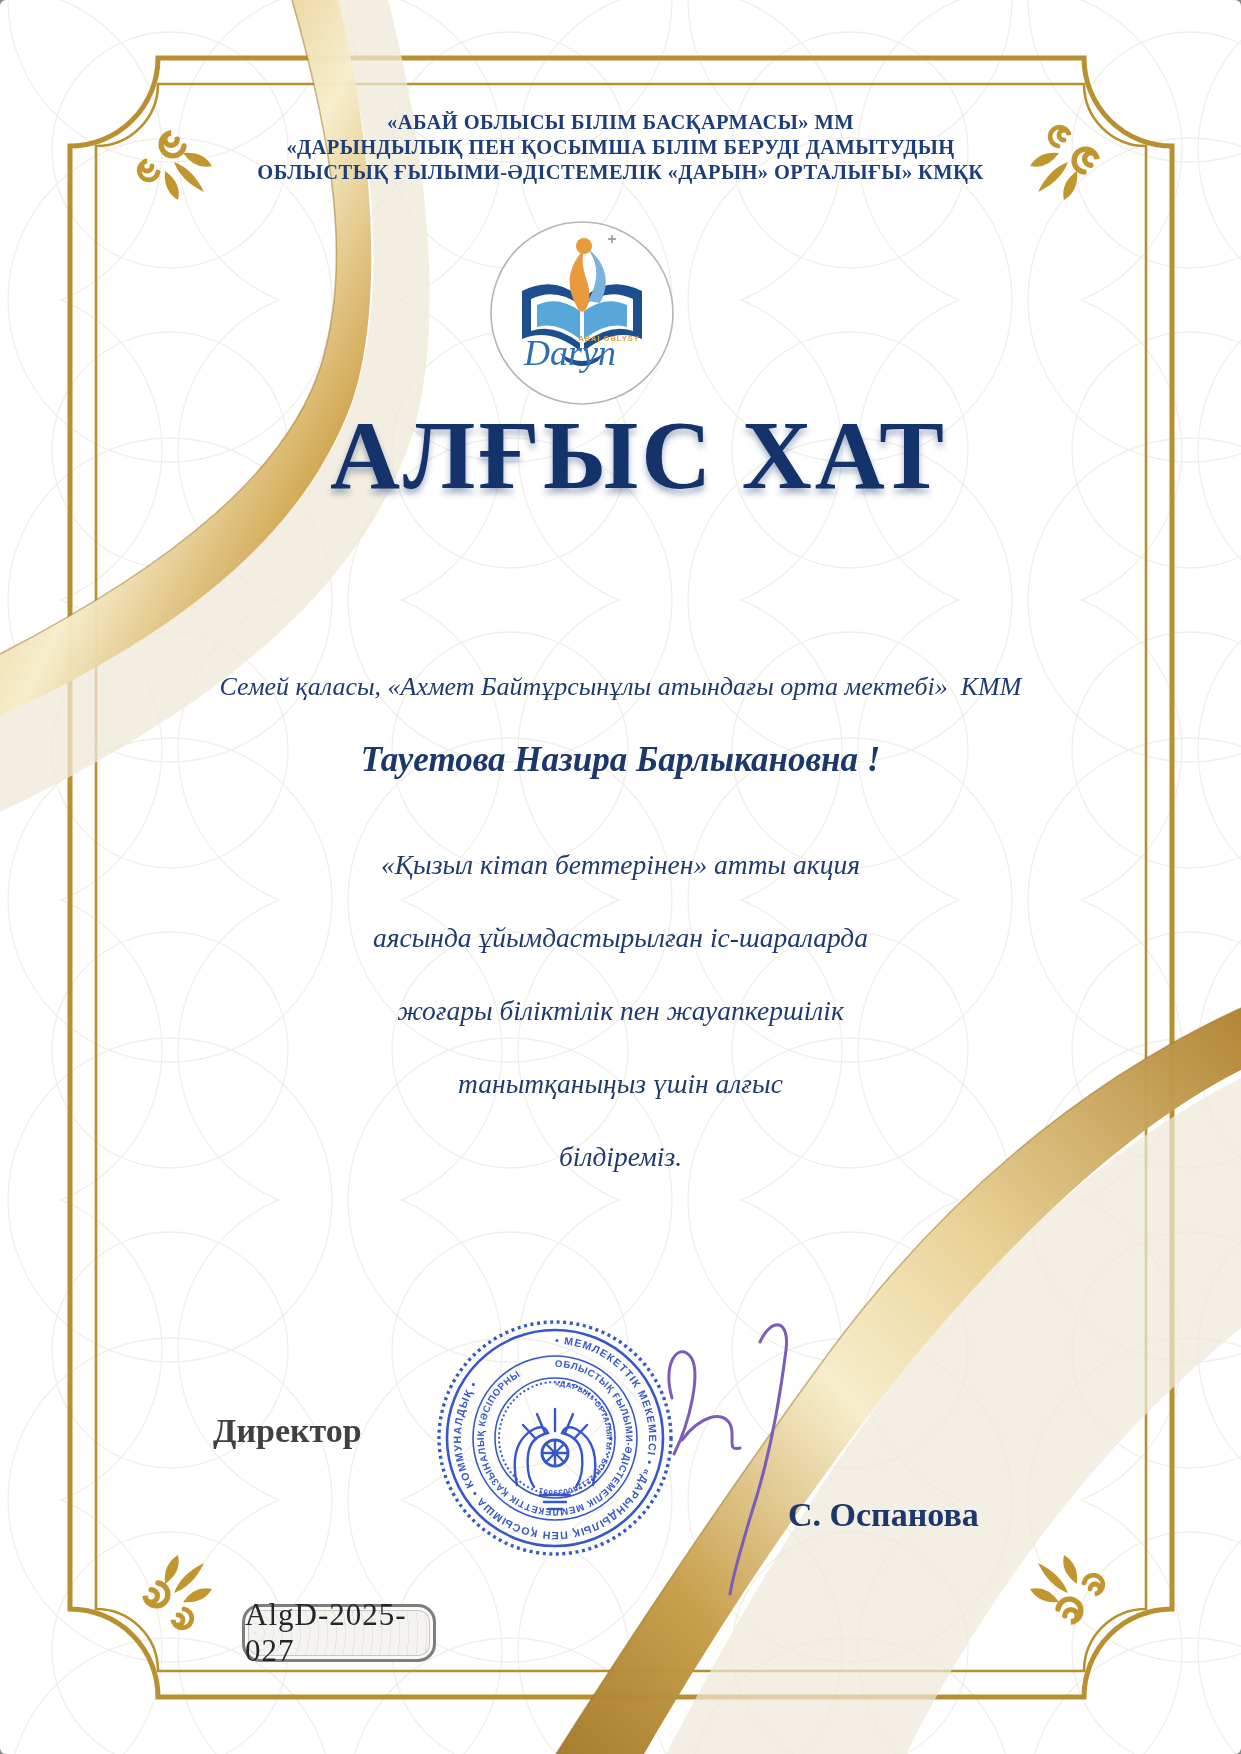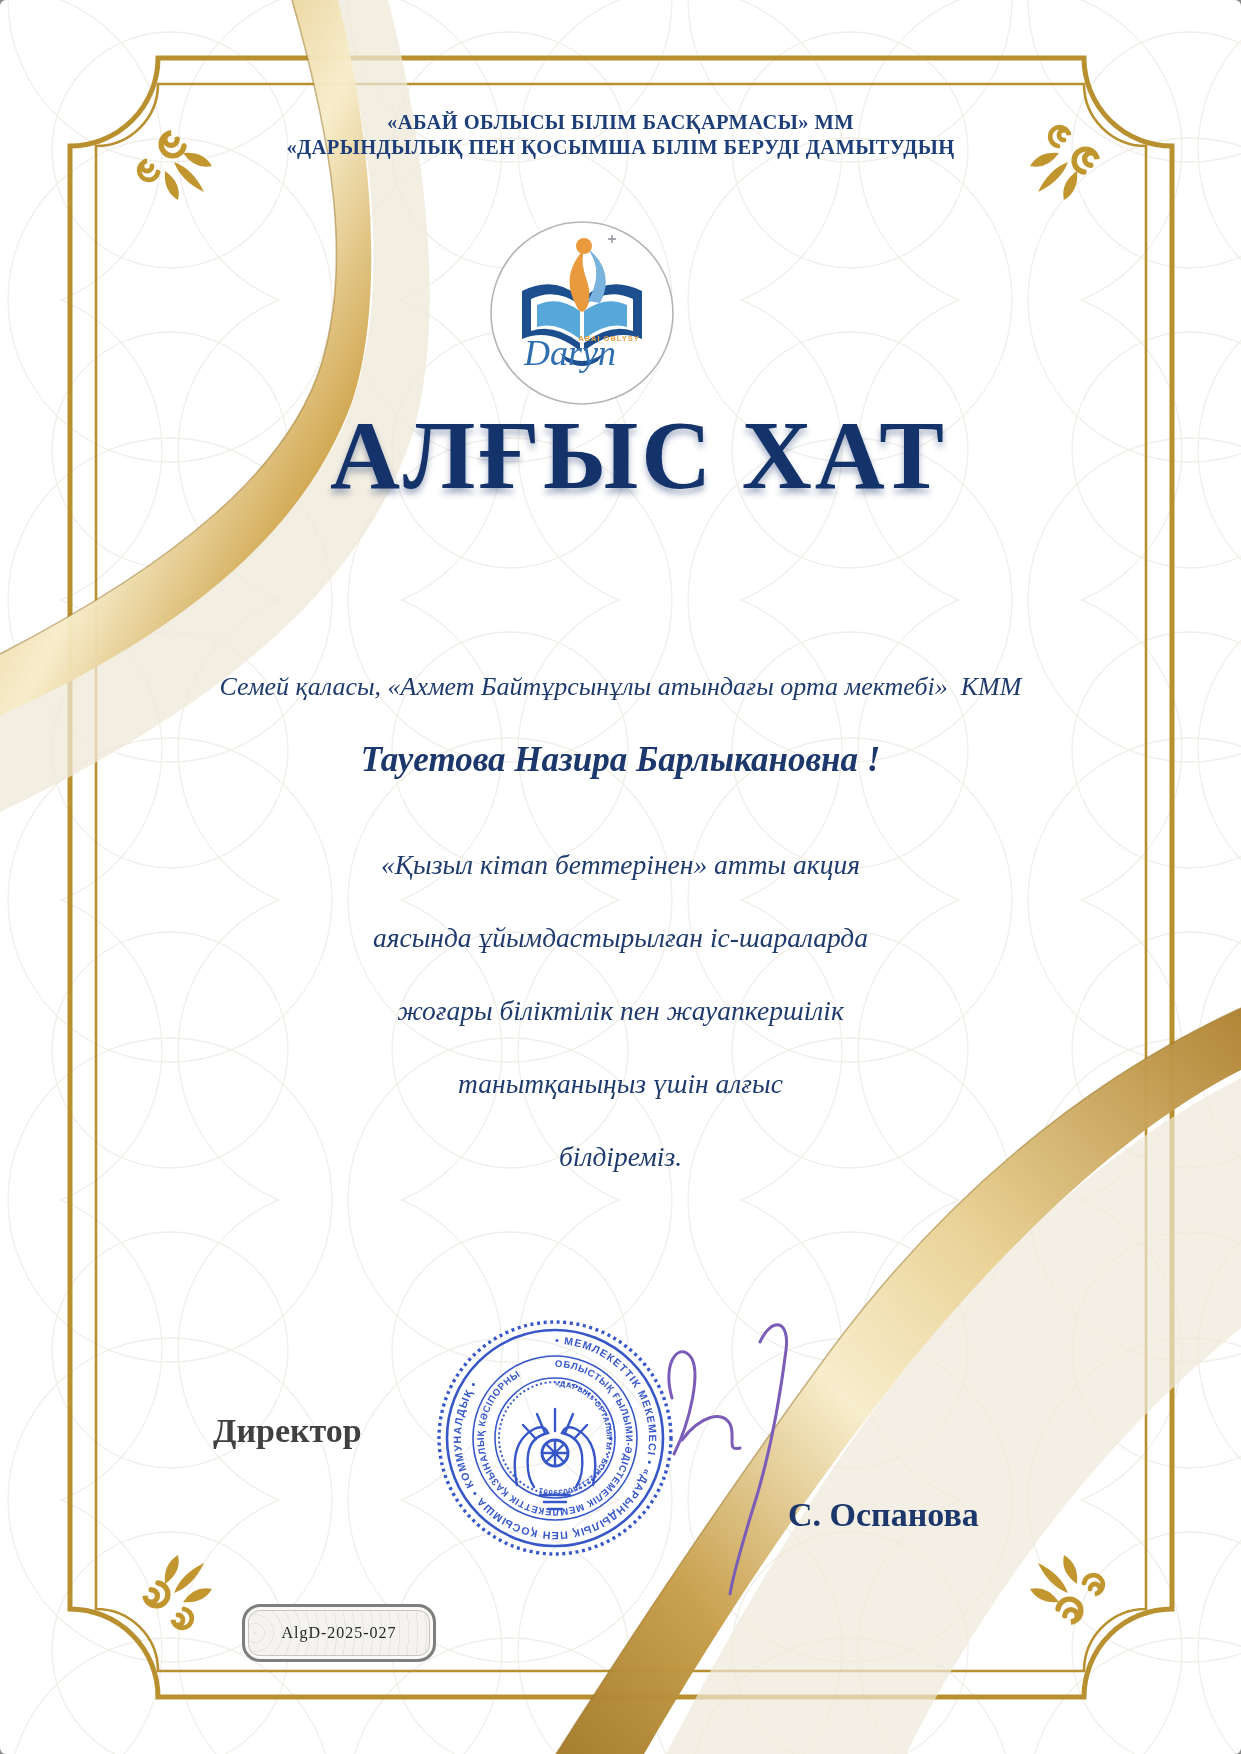--- a/index.html
+++ b/index.html
@@ -37,21 +37,21 @@
   .sig-name{position:absolute;left:788px;top:1496px;font-size:34px;font-weight:bold;color:#1b376b;}
   .seal-wrap{position:absolute;left:420px;top:1303px;width:270px;height:270px;opacity:.95;}
   .sign-wrap{position:absolute;left:628px;top:1298px;width:230px;height:340px;}
   .badge{
     position:absolute;left:242px;top:1604px;width:188px;height:52px;
     border:3px solid #7e7e7e;border-radius:18px;background:#f4f3ef;
     box-shadow:inset 0 0 0 3px #fbfaf8, inset 0 0 0 4px #c9c7c2;
     display:flex;align-items:center;justify-content:center;
     background-image:repeating-radial-gradient(circle at 10px 26px, rgba(190,186,178,.25) 0 1px, transparent 1px 9px);
   }
-  .badge span{font-size:16px;color:#26262a;letter-spacing:1px;}
+  .badge span{font-size:31px;color:#26262a;letter-spacing:1px;}
 </style>
 </head>
 <body>
 
 <div class="page">
 
   <svg class="decor" viewBox="0 0 1241 1754">
     <defs>
       <pattern id="bgp" width="340" height="300" patternUnits="userSpaceOnUse">
         <g fill="none" stroke="#e8e4da" stroke-width="1.3">
@@ -110,20 +110,21 @@
     <g>
       <path fill="#efe8d8" opacity="0.7" d="M 1241 1078 C 1108 1146 1000 1248 904 1370 C 814 1486 736 1620 666 1754 L 906 1754 C 964 1638 1046 1516 1146 1414 C 1182 1378 1214 1350 1241 1328 Z"></path>
       <path fill="url(#goldband2)" opacity="0.97" d="M 1241 1008 C 1080 1082 940 1202 828 1354 C 728 1490 640 1622 556 1754 L 644 1754 C 726 1612 816 1480 912 1360 C 1020 1228 1140 1120 1241 1070 Z"></path>
       <path fill="none" stroke="#9a7426" stroke-width="1.6" opacity="0.5" d="M 1241 1008 C 1080 1082 940 1202 828 1354 C 728 1490 640 1622 556 1754"></path>
     </g>
   </svg>
 
   <div class="hdr">
     <div>«АБАЙ ОБЛЫСЫ БІЛІМ БАСҚАРМАСЫ» ММ</div>
     <div>«ДАРЫНДЫЛЫҚ ПЕН ҚОСЫМША БІЛІМ БЕРУДІ ДАМЫТУДЫҢ</div>
+    <div>ОБЛЫСТЫҚ ҒЫЛЫМИ-ӘДІСТЕМЕЛІК «ДАРЫН» ОРТАЛЫҒЫ» КМҚК</div>
   </div>
 
   <div class="logo-wrap">
     <svg viewBox="0 0 188 188" width="188" height="188">
       <circle cx="94" cy="94" r="91" fill="#ffffff" stroke="#b5b5b5" stroke-width="1.6"></circle>
       <g>
         <path d="M 34 72 Q 66 56 92 78 L 92 132 Q 62 108 34 120 Z" fill="#1d4f8f"></path>
         <path d="M 43 80 Q 68 68 92 86 L 92 124 Q 66 104 43 112 Z" fill="#ffffff"></path>
         <path d="M 49 86 Q 70 76 92 92 L 92 120 Q 68 102 49 108 Z" fill="#58a7d9"></path>
         <path d="M 154 72 Q 122 56 96 78 L 96 132 Q 126 108 154 120 Z" fill="#1d4f8f"></path>

